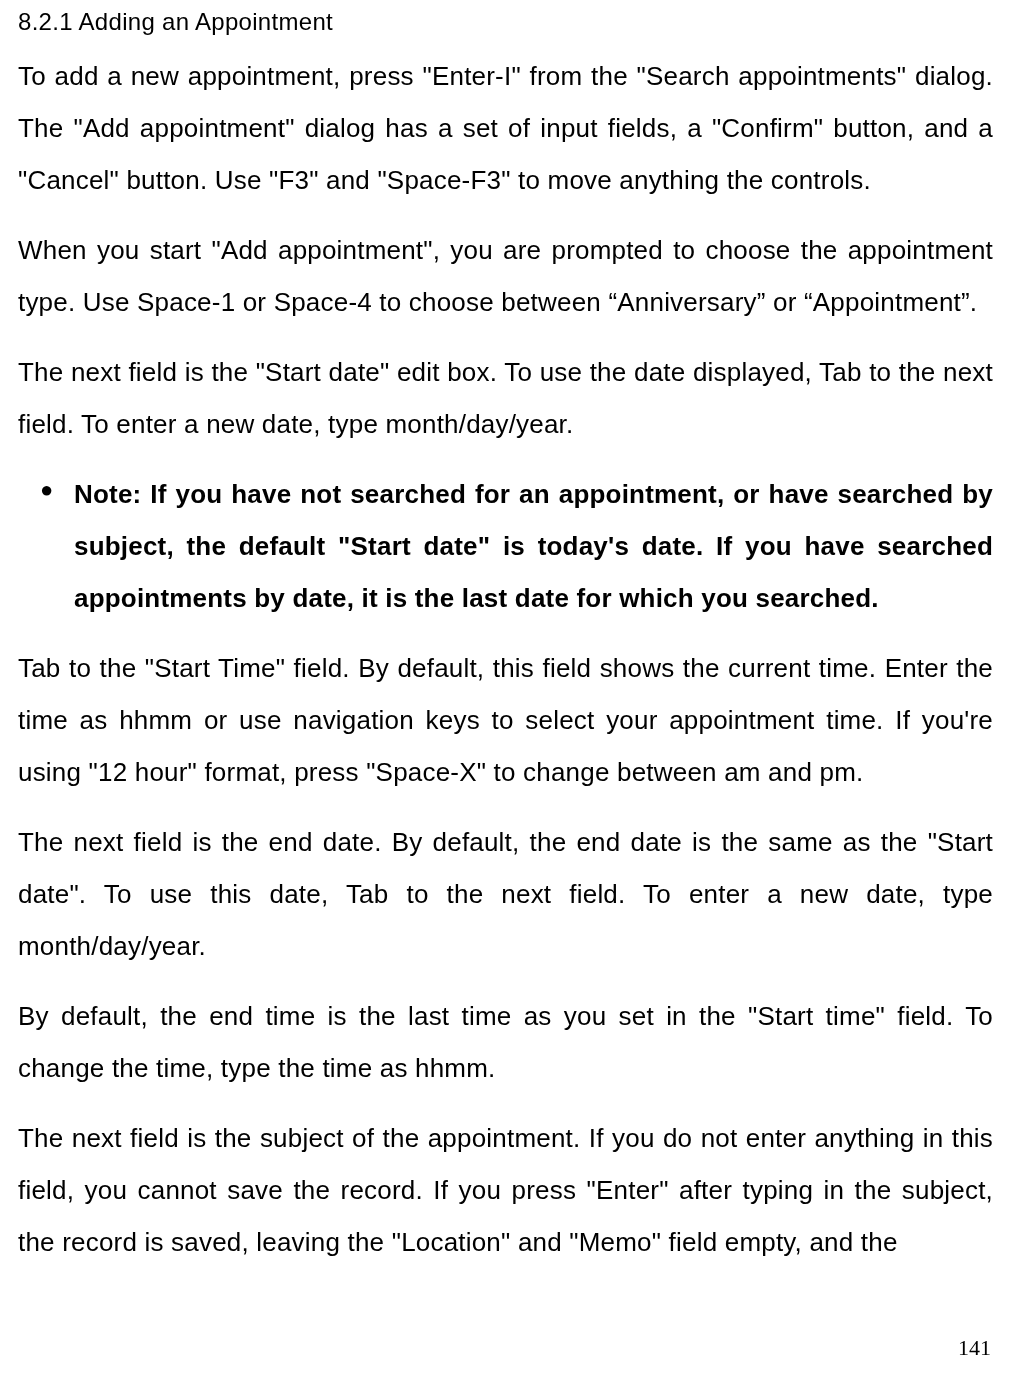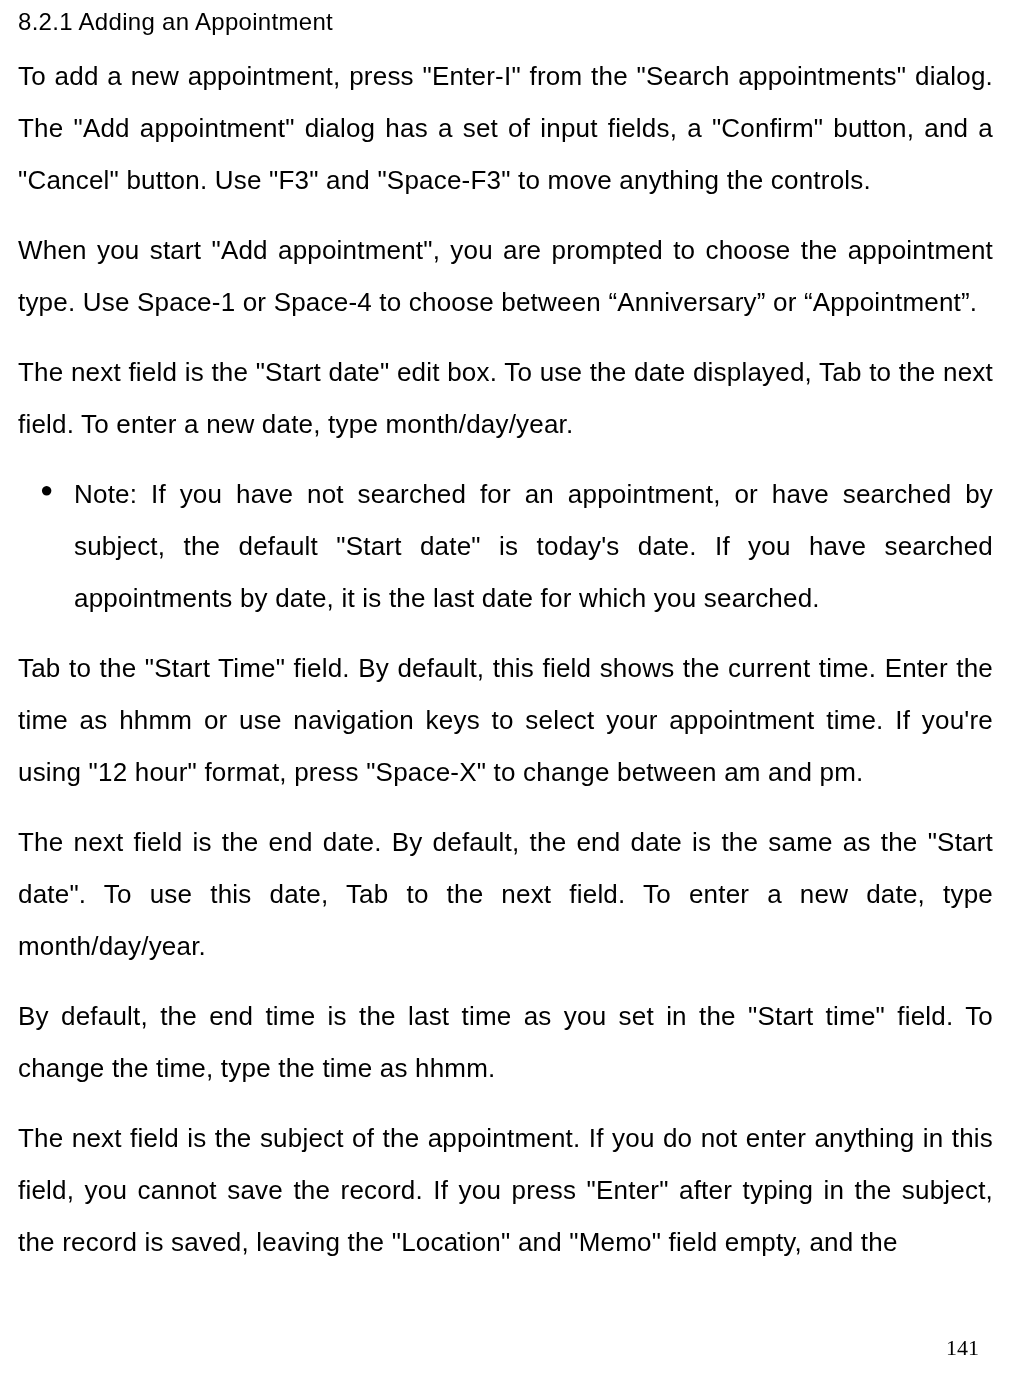--- a/index.html
+++ b/index.html
@@ -27,40 +27,41 @@
       line-height: 2.0;
       margin-bottom: 18px;
       text-align: justify;
       text-justify: inter-word;
       letter-spacing: 0.2px;
     }
     .bullet-list {
       list-style: none;
       padding-left: 56px;
       margin-bottom: 18px;
+      font-weight: bold;
     }
     .bullet-item {
       font-size: 26px;
       line-height: 2.0;
       text-align: justify;
       text-justify: inter-word;
       position: relative;
       letter-spacing: 0.2px;
     }
     .bullet-item::before {
       content: "●";
       position: absolute;
       left: -34px;
       top: 0;
       font-size: 22px;
     }
     .page-number {
       position: absolute;
       bottom: 18px;
-      right: 32px;
+      right: 20px;
       font-size: 22px;
       font-family: "Times New Roman", Times, serif;
     }
   </style>
 </head>
 <body>
 
 <h2 class="heading">8.2.1 Adding an Appointment</h2>
 
 <p class="paragraph">To add a new appointment, press "Enter-I" from the "Search appointments" dialog. The "Add appointment" dialog has a set of input fields, a "Confirm" button, and a "Cancel" button. Use "F3" and "Space-F3" to move anything the controls.</p>

